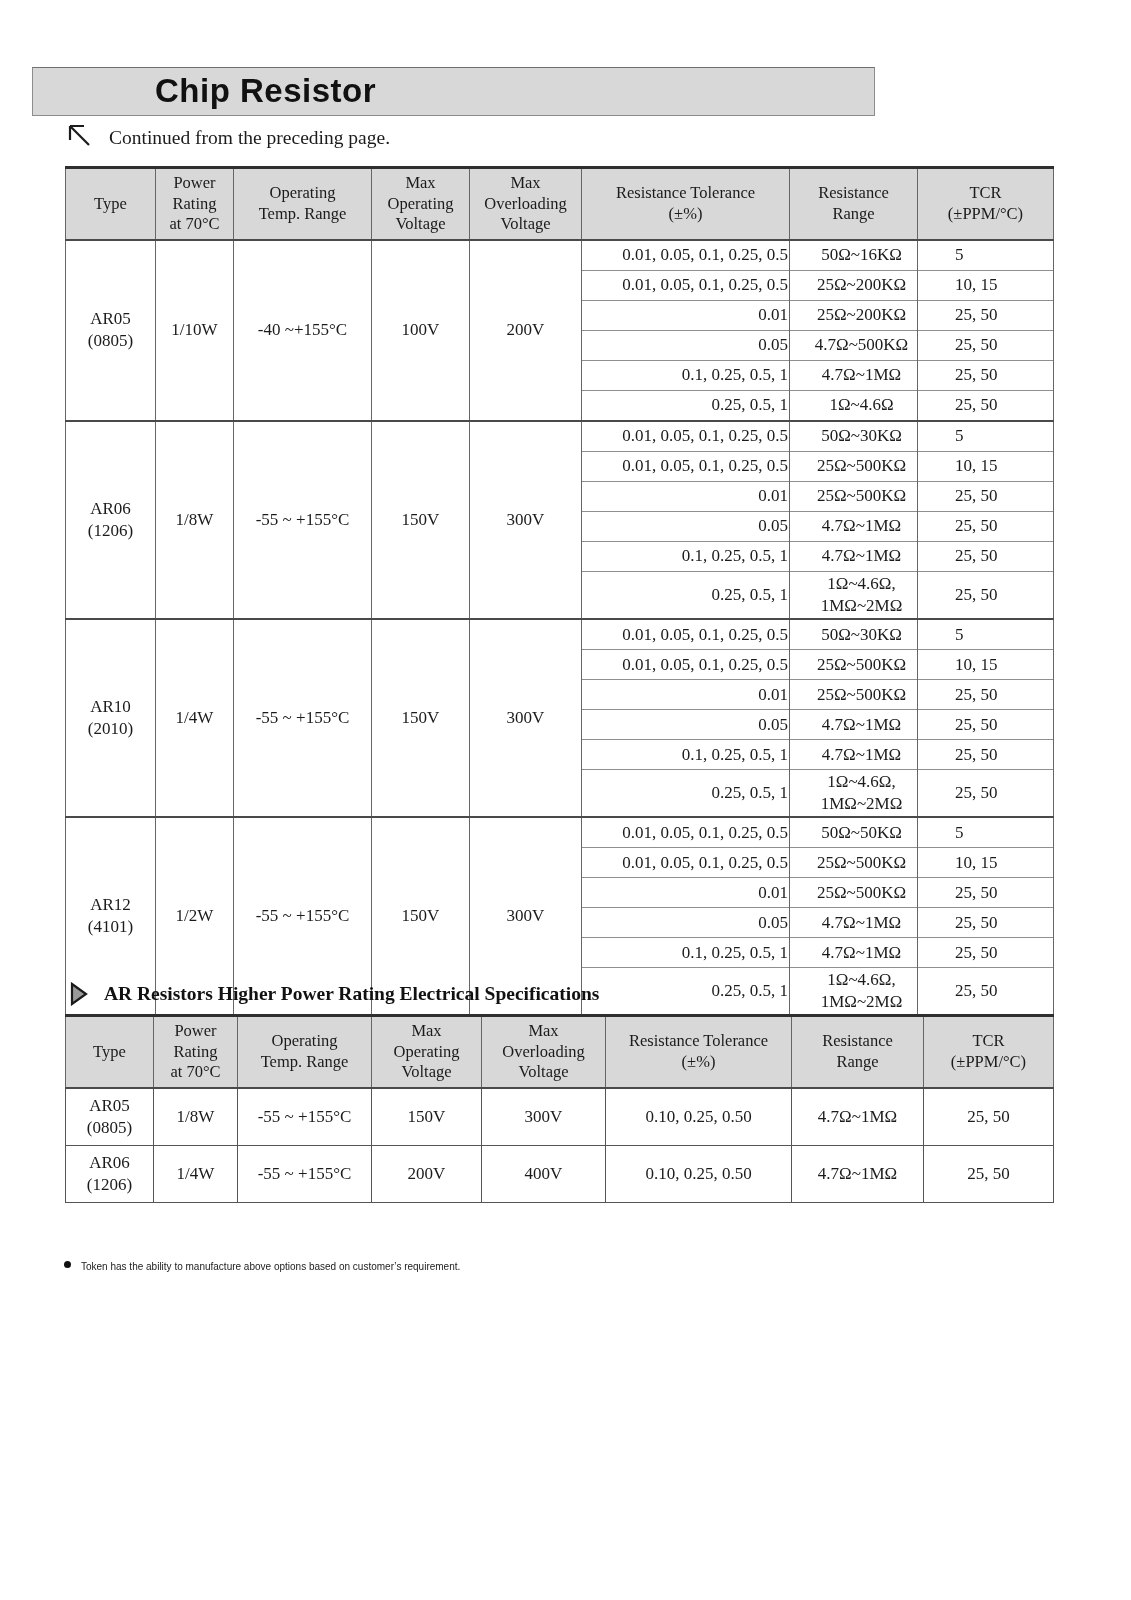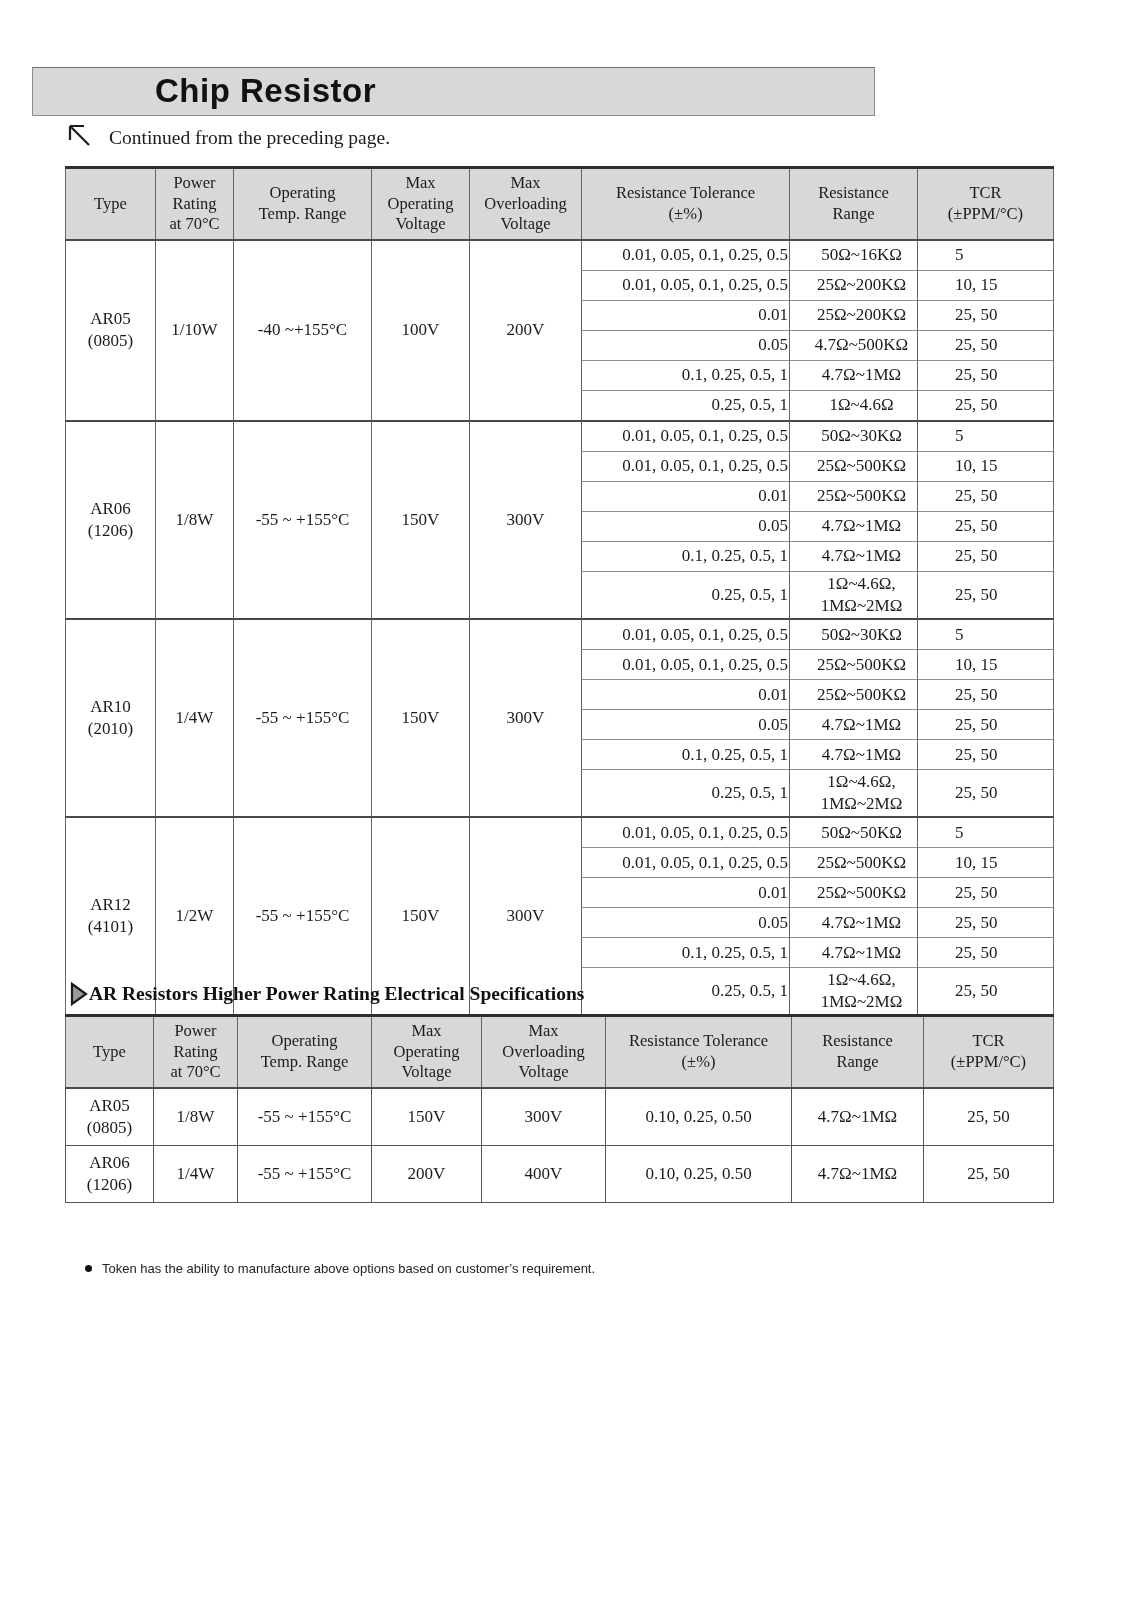--- a/index.html
+++ b/index.html
@@ -77,21 +77,21 @@
   #table1 .c-type, #table1 .c-mid { text-align:center; }
   #table1 .c-tol   { text-align:right; padding-left:24px; }
   #table1 .c-range { text-align:center; padding-left:17px; }
   #table1 .c-tcr   { text-align:left; padding-left:37px; }
   #table1 td.sub { border-top:1px solid #8f8f8f; }
   #table1 tr.group-start td { border-top:2px solid #4a4a4a; }
 
   
   .section-heading {
     position:absolute; left:69px; top:982px;
-    display:flex; align-items:center; text-align:right;
+    display:flex; align-items:center; gap:15px;text-align:right;
   }
   .section-heading h2 {
     margin:0;
     font-family:"Liberation Serif","DejaVu Serif",serif;
     font-weight:bold;
     font-size:19.5px;
     color:#111;
   }
 
   #table2 {
@@ -100,24 +100,24 @@
     border-top:3px solid #2f2f2f;
   }
   #table2 tbody td {
     height:54px;
     text-align:center;
     border:1px solid #555;
   }
 
   
   .footnote {
-    position:absolute; left:85px; top:1261px;
-    display:flex; align-items:center; gap:10px;
+    position:absolute; left:64px; top:1261px;
+    display:flex; gap:10px;
     font-family:"Liberation Sans","DejaVu Sans",sans-serif;
-    font-size:13px;
+    font-size:10px;
     color:#222;
   }
   .bullet-dot {
     width:7px; height:7px;
     background:#111;
     border-radius:50%;
     flex:0 0 auto;
   }
   .icon-svg { flex:0 0 auto; display:block; }
 </style>

